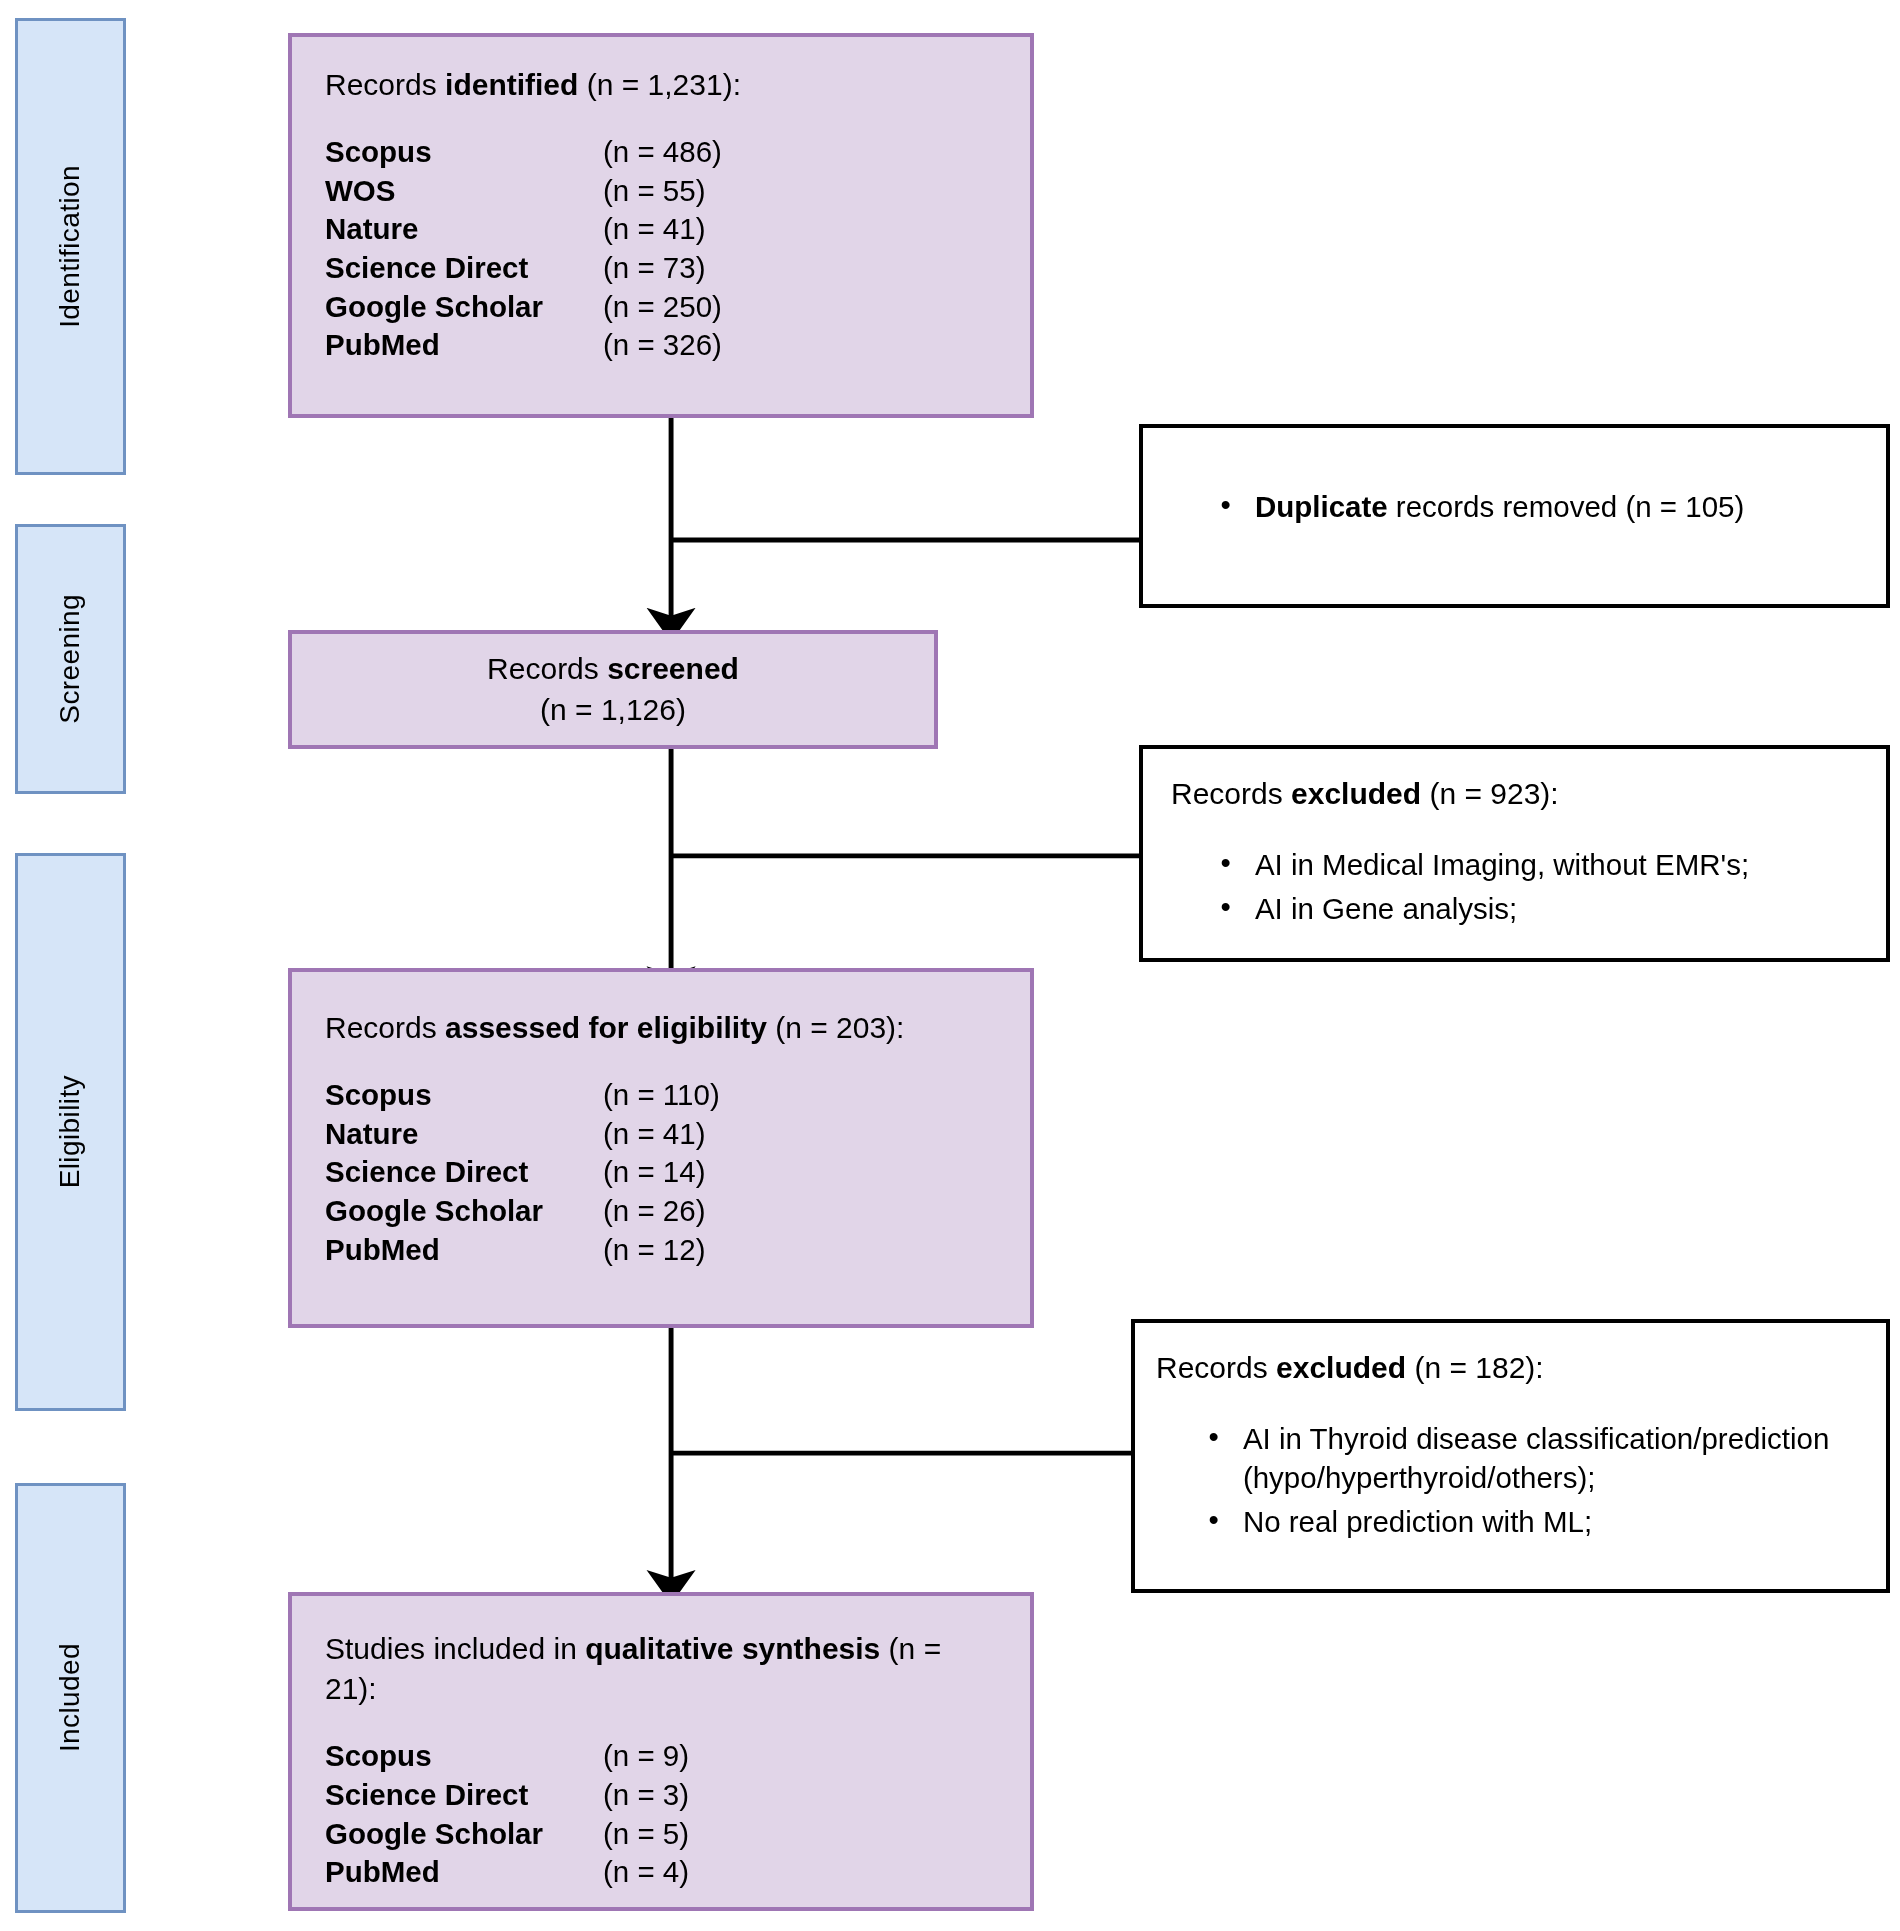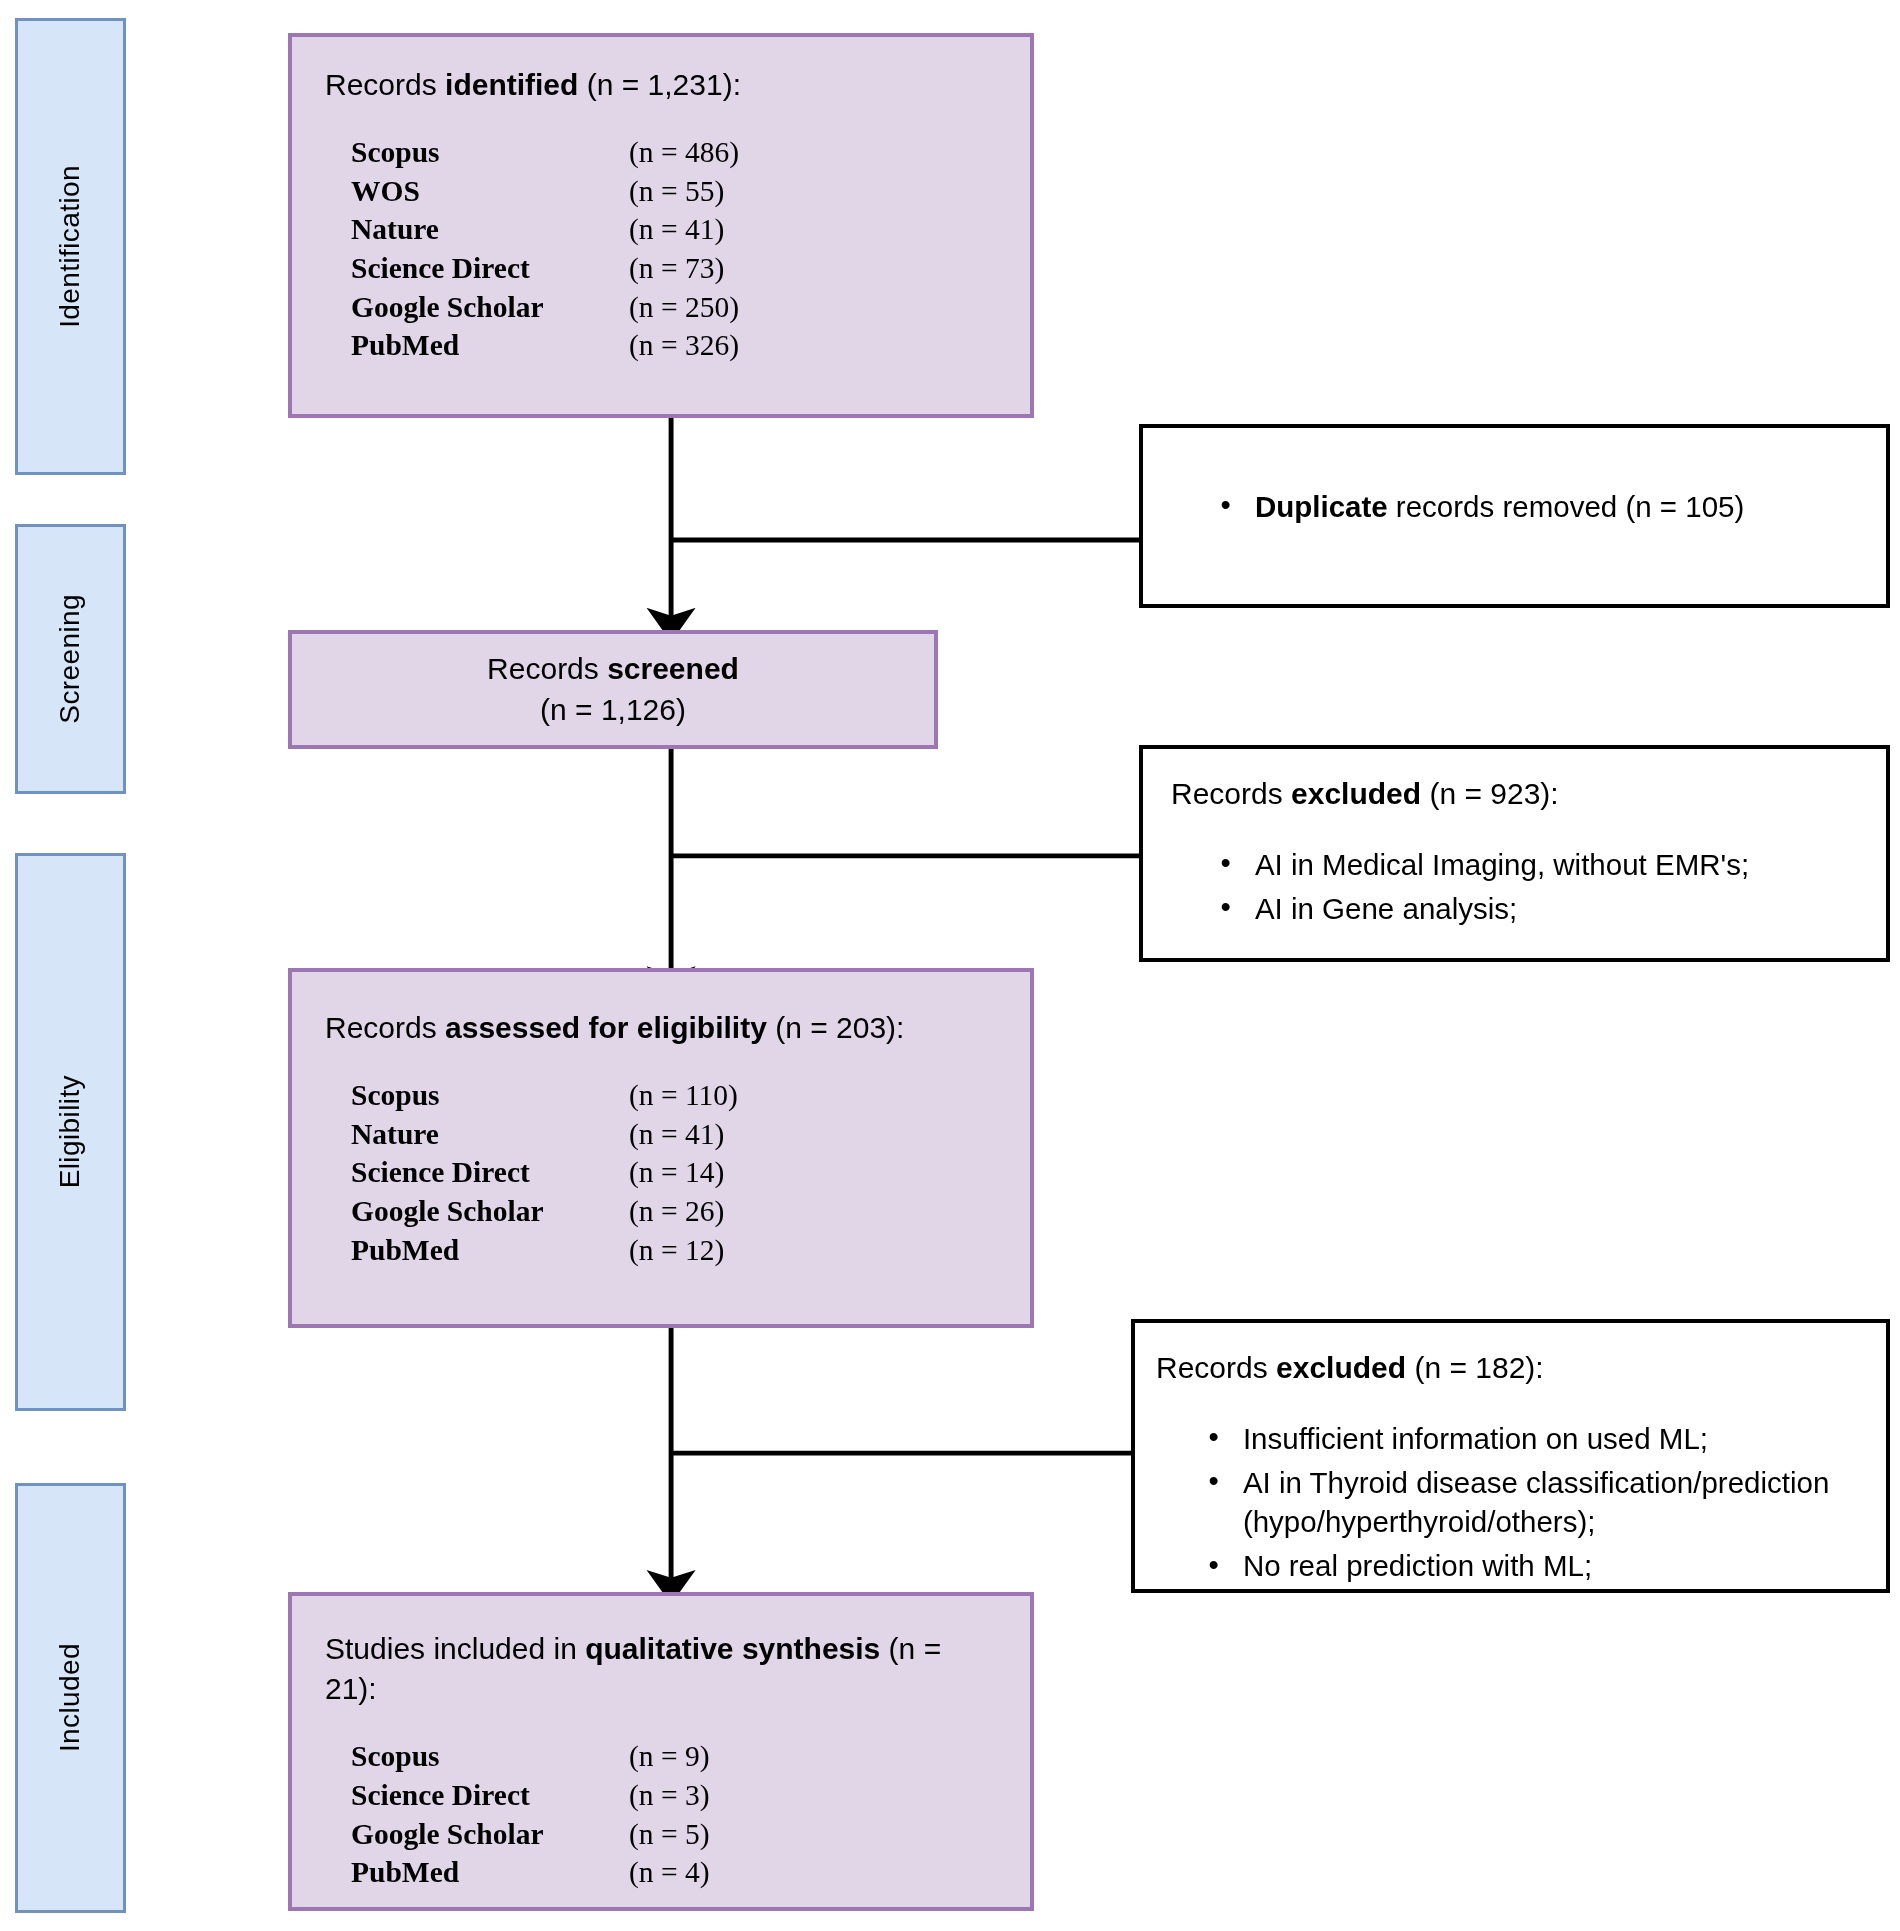--- a/index.html
+++ b/index.html
@@ -69,22 +69,20 @@
   .heading.center {
     text-align: center;
   }
   .heading b {
     font-weight: bold;
   }
 
   
   .srclist {
     margin-top: 28px;
-    margin-left: 26px;
-    font-family: Liberation Serif, serif;
   }
   .srcrow {
     display: flex;
     font-size: 29.5px;
     line-height: 1.31;
   }
   .srcname {
     font-weight: bold;
     width: 278px;
     flex: 0 0 278px;
@@ -256,21 +254,20 @@
       </div>
     </div>
   </div>
 
   <div class="box box-white" style="left:1131px; top:1319px; width:759px; height:274px;">
     <div class="box-inner" style="padding:24.5px 21px;">
       <div class="heading">
         <span>Records </span><b>excluded</b><span> (n = 182):</span>
       </div>
       <ul class="bullets" style="padding-left:82px;">
-        <li><b></b><span>Insufficient information on used ML;</span></li>
         <li><b></b><span>AI in Thyroid disease classification/prediction (hypo/hyperthyroid/others);</span></li>
         <li><b></b><span>No real prediction with ML;</span></li>
       </ul>
     </div>
   </div>
 
   <div class="box box-purple" style="left:288px; top:1592px; width:746px; height:319px;">
     <div class="box-inner" style="padding:33px 33px;">
       <div class="heading">
         <span>Studies included in </span><b>qualitative synthesis</b><span> (n = 21):</span>

